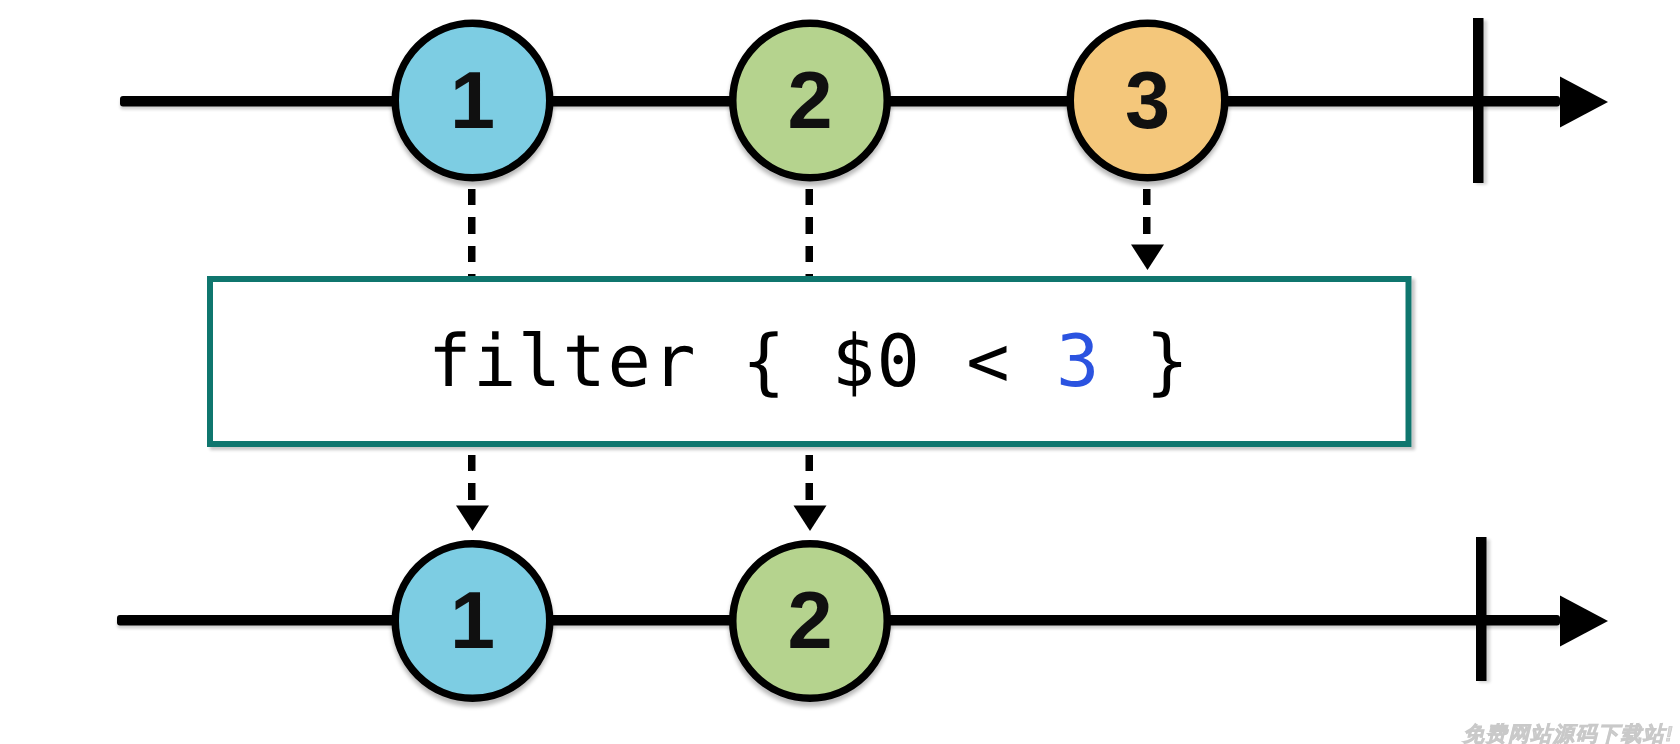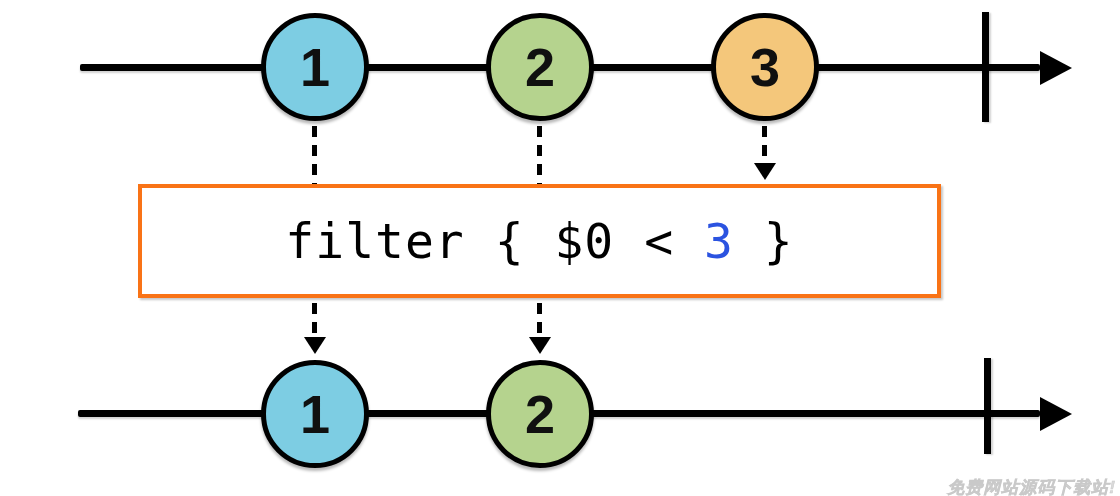--- a/index.html
+++ b/index.html
@@ -53,21 +53,21 @@
     position: absolute;
     width: 0; height: 0;
     border-left: 11px solid transparent;
     border-right: 11px solid transparent;
     border-top: 17px solid #000;
   }
   .op-box {
     position: absolute;
     left: 138px; top: 184px;
     width: 795px; height: 106px;
-    border: 4px solid #f97316;
+    border: 4px solid #0f766e;
     background: #fff;
     display: flex;
     align-items: center;
     justify-content: center;
     box-shadow: 2px 2px 2px rgba(0,0,0,0.22);
   }
   .code {
     font-family: "DejaVu Sans Mono", monospace;
     font-size: 48px;
     letter-spacing: 1px;
@@ -85,21 +85,21 @@
   .wm-brand { white-space: nowrap; }
   .wm-asp { font-size: 40px; }
   .wm-ku  {
     font-size: 40px;
     color: #f7f7f7;
     -webkit-text-stroke: 1.5px #c6c6c6;
     text-shadow: 0 0 2px #dcdcdc;
   }
   .wm-com { font-size: 22px; color: #b5b5b5; }
   .wm-tagline {
-    font-size: 17px;
+    font-size: 14px;
     letter-spacing: 1px;
     color: #dadada;
     -webkit-text-stroke: 0.5px #c9c9c9;
     margin-top: -3px;
   }
 </style>
 </head>
 <body>
 
 <div class="stage">

